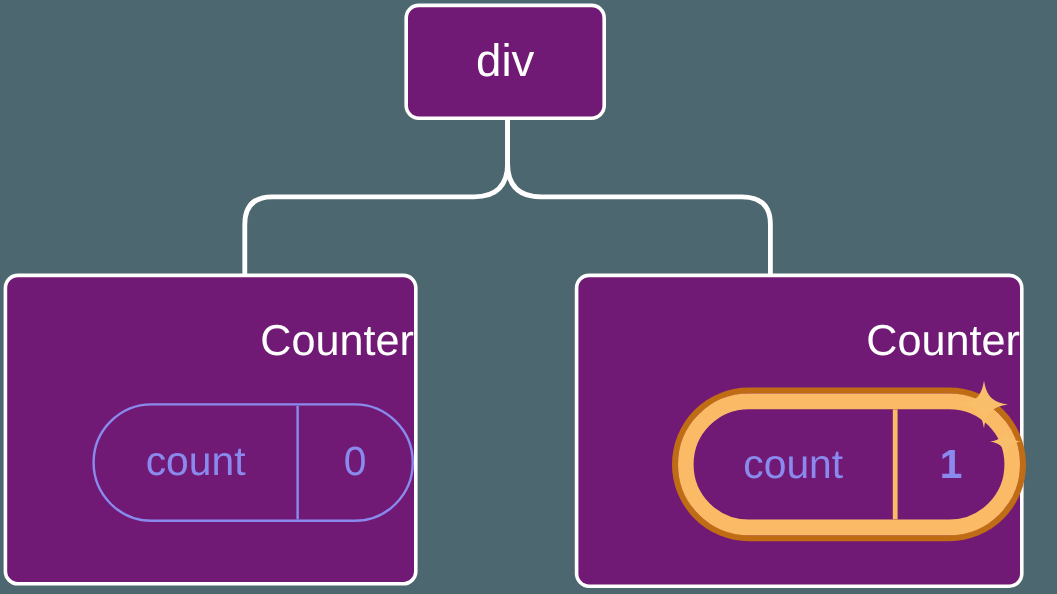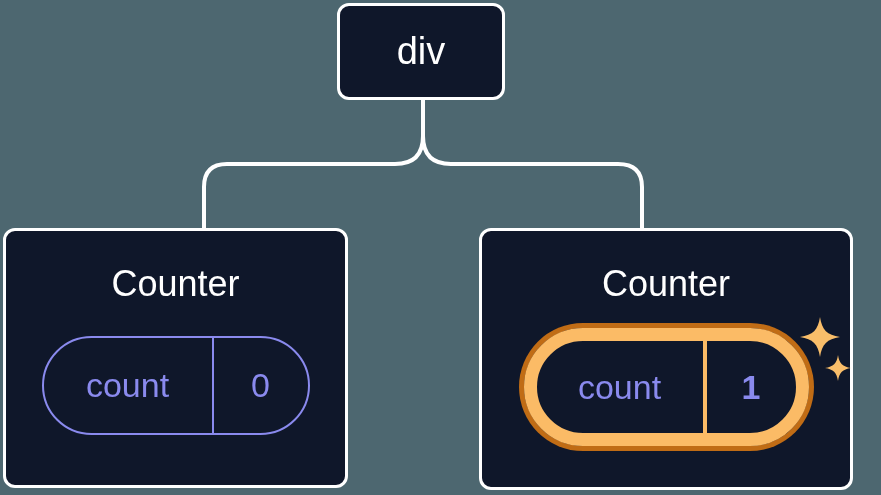--- a/index.html
+++ b/index.html
@@ -12,36 +12,36 @@
     overflow: hidden;
     font-family: "Liberation Sans", sans-serif;
   }
   .connectors {
     position: absolute;
     left: 0; top: 0;
     width: 881px; height: 495px;
   }
   .node {
     position: absolute;
-    background: #0f172a;
+    background: #701a75;
     border: 3px solid #ffffff;
     border-radius: 12px;
   }
   .root-node {
     left: 337px; top: 3px;
     width: 168px; height: 97px;
     display: flex; align-items: center; justify-content: center;
     color: #ffffff;
     font-size: 38px;
     font-weight: 500;
   }
   .counter-card {
     display: flex;
     flex-direction: column;
-    align-items: center;
+    align-items: flex-end;
   }
   .card-left  { left: 3px;   top: 228px; width: 345px; height: 260px; }
   .card-right { left: 479px; top: 228px; width: 374px; height: 262px; }
   .counter-title {
     margin-top: 32px;
     color: #ffffff;
     font-size: 36px;
     font-weight: 500;
     line-height: 1.15;
   }

